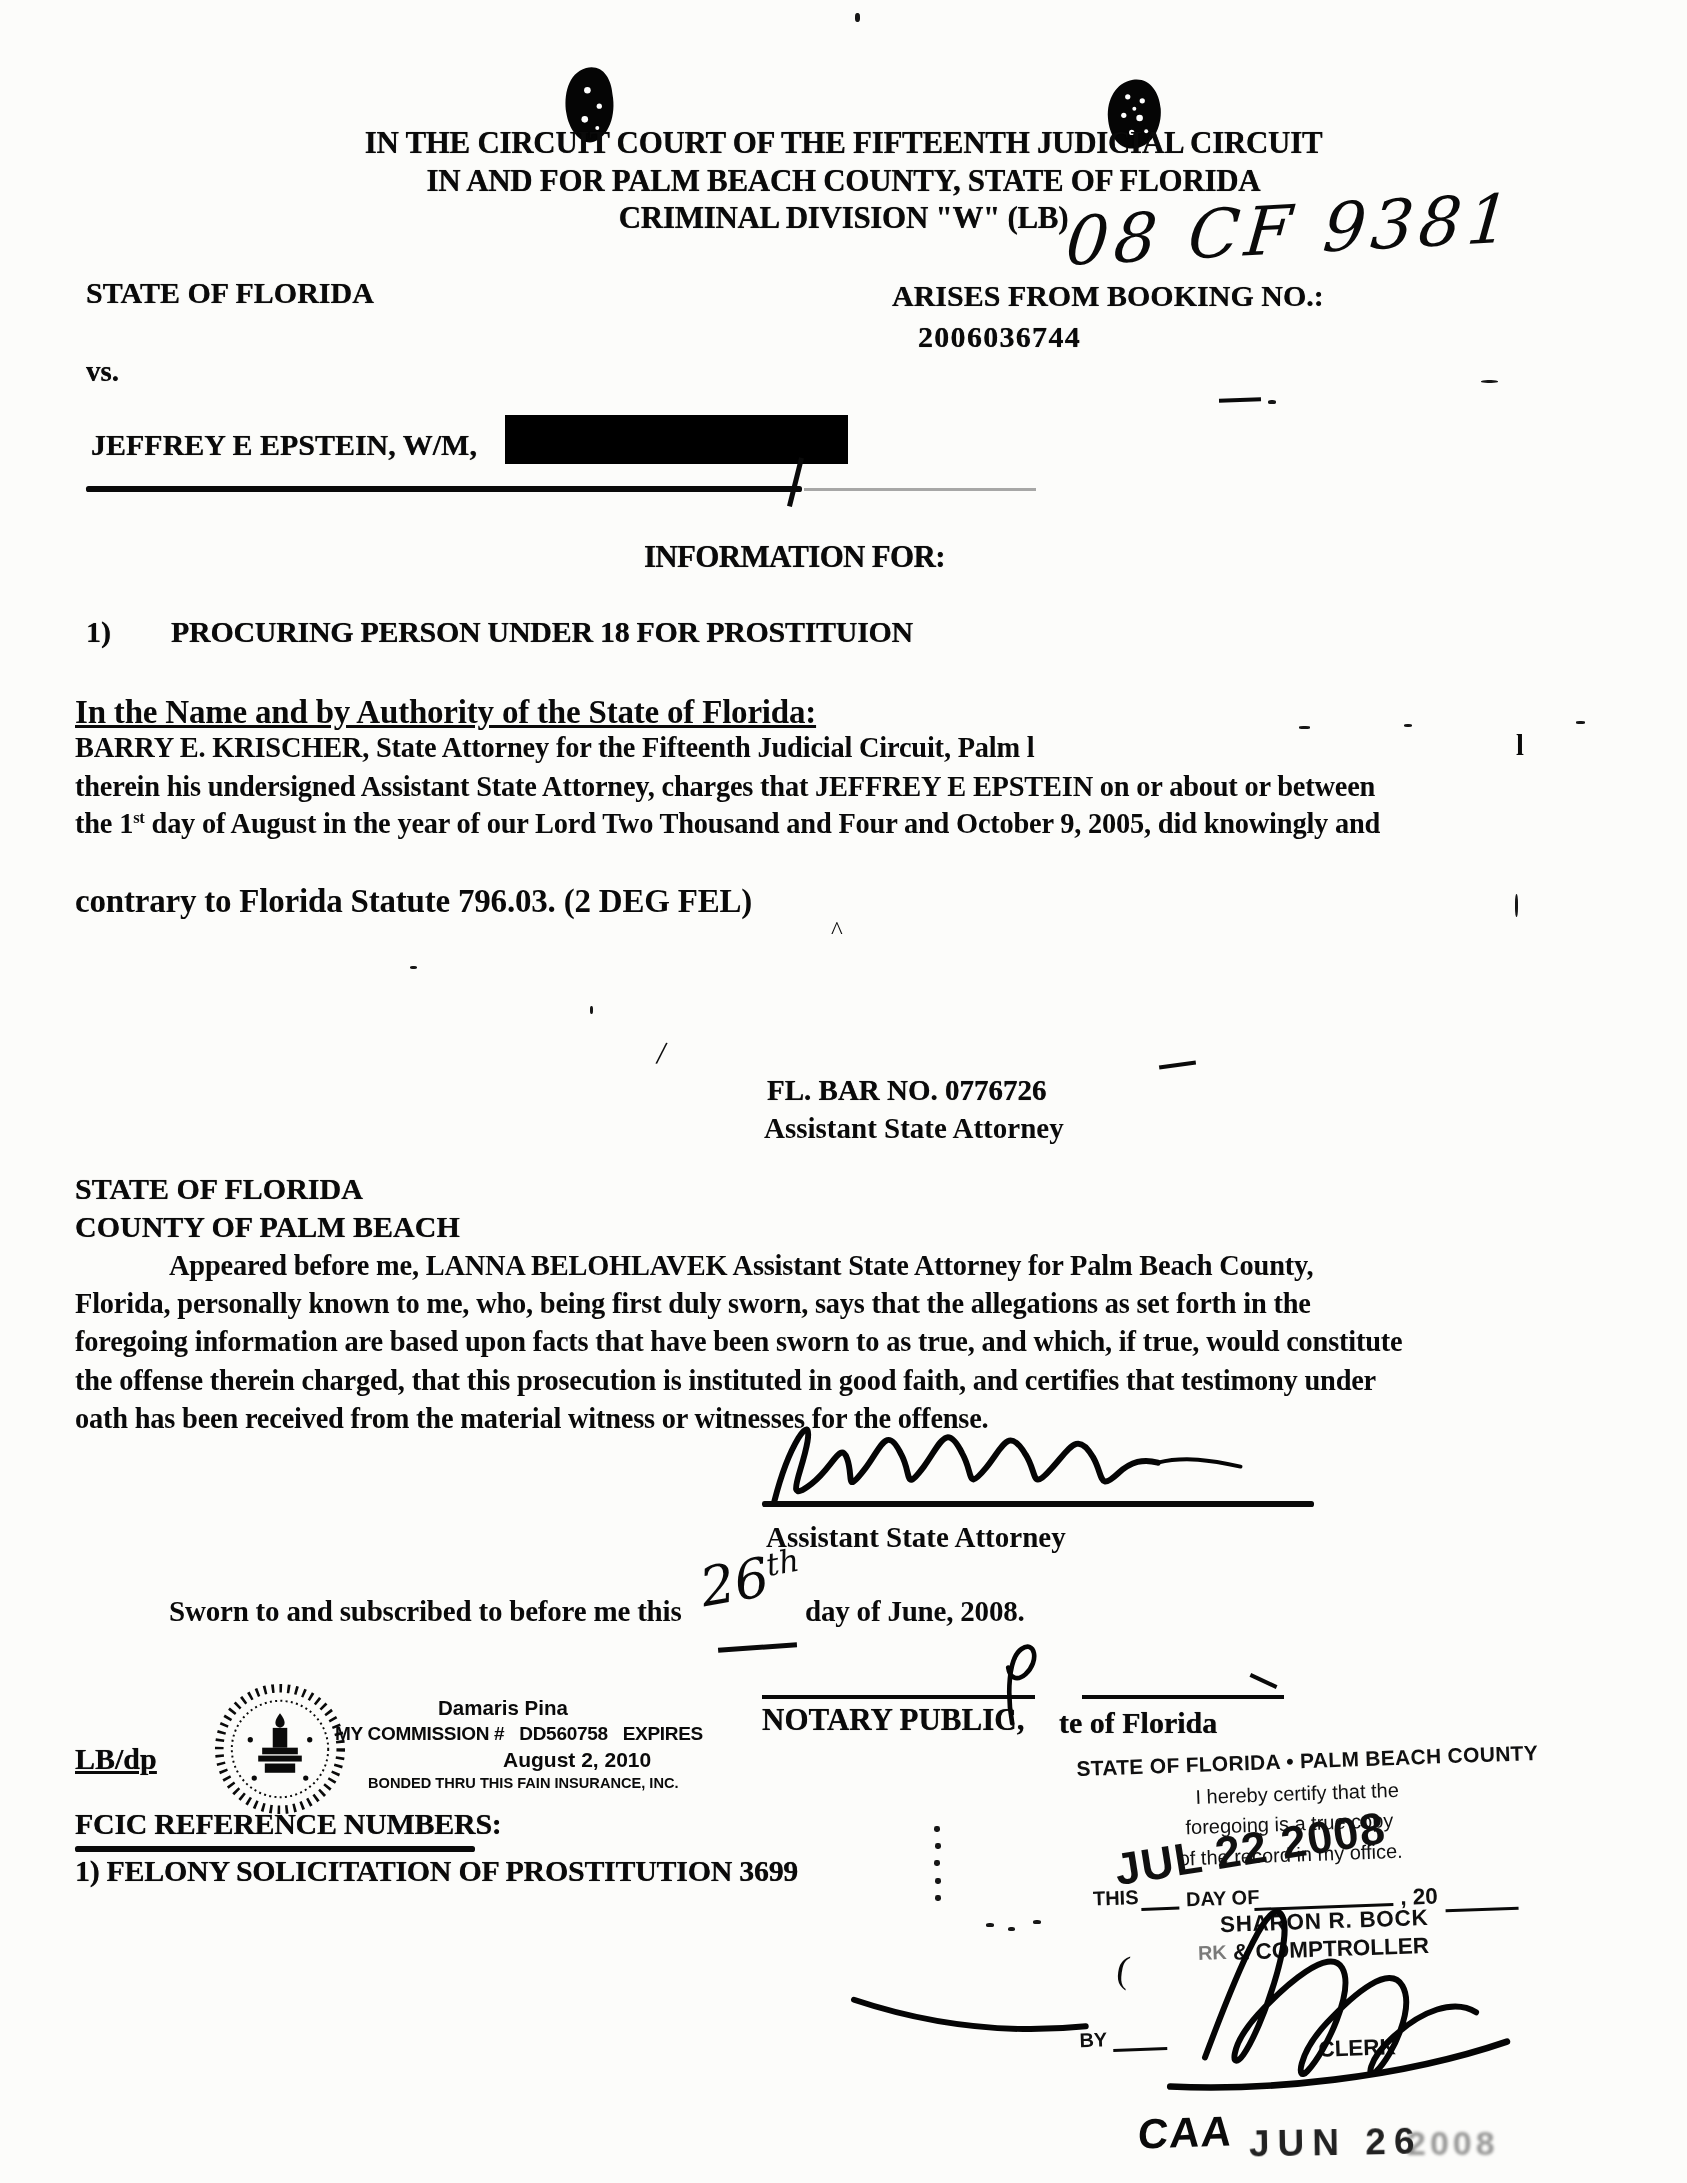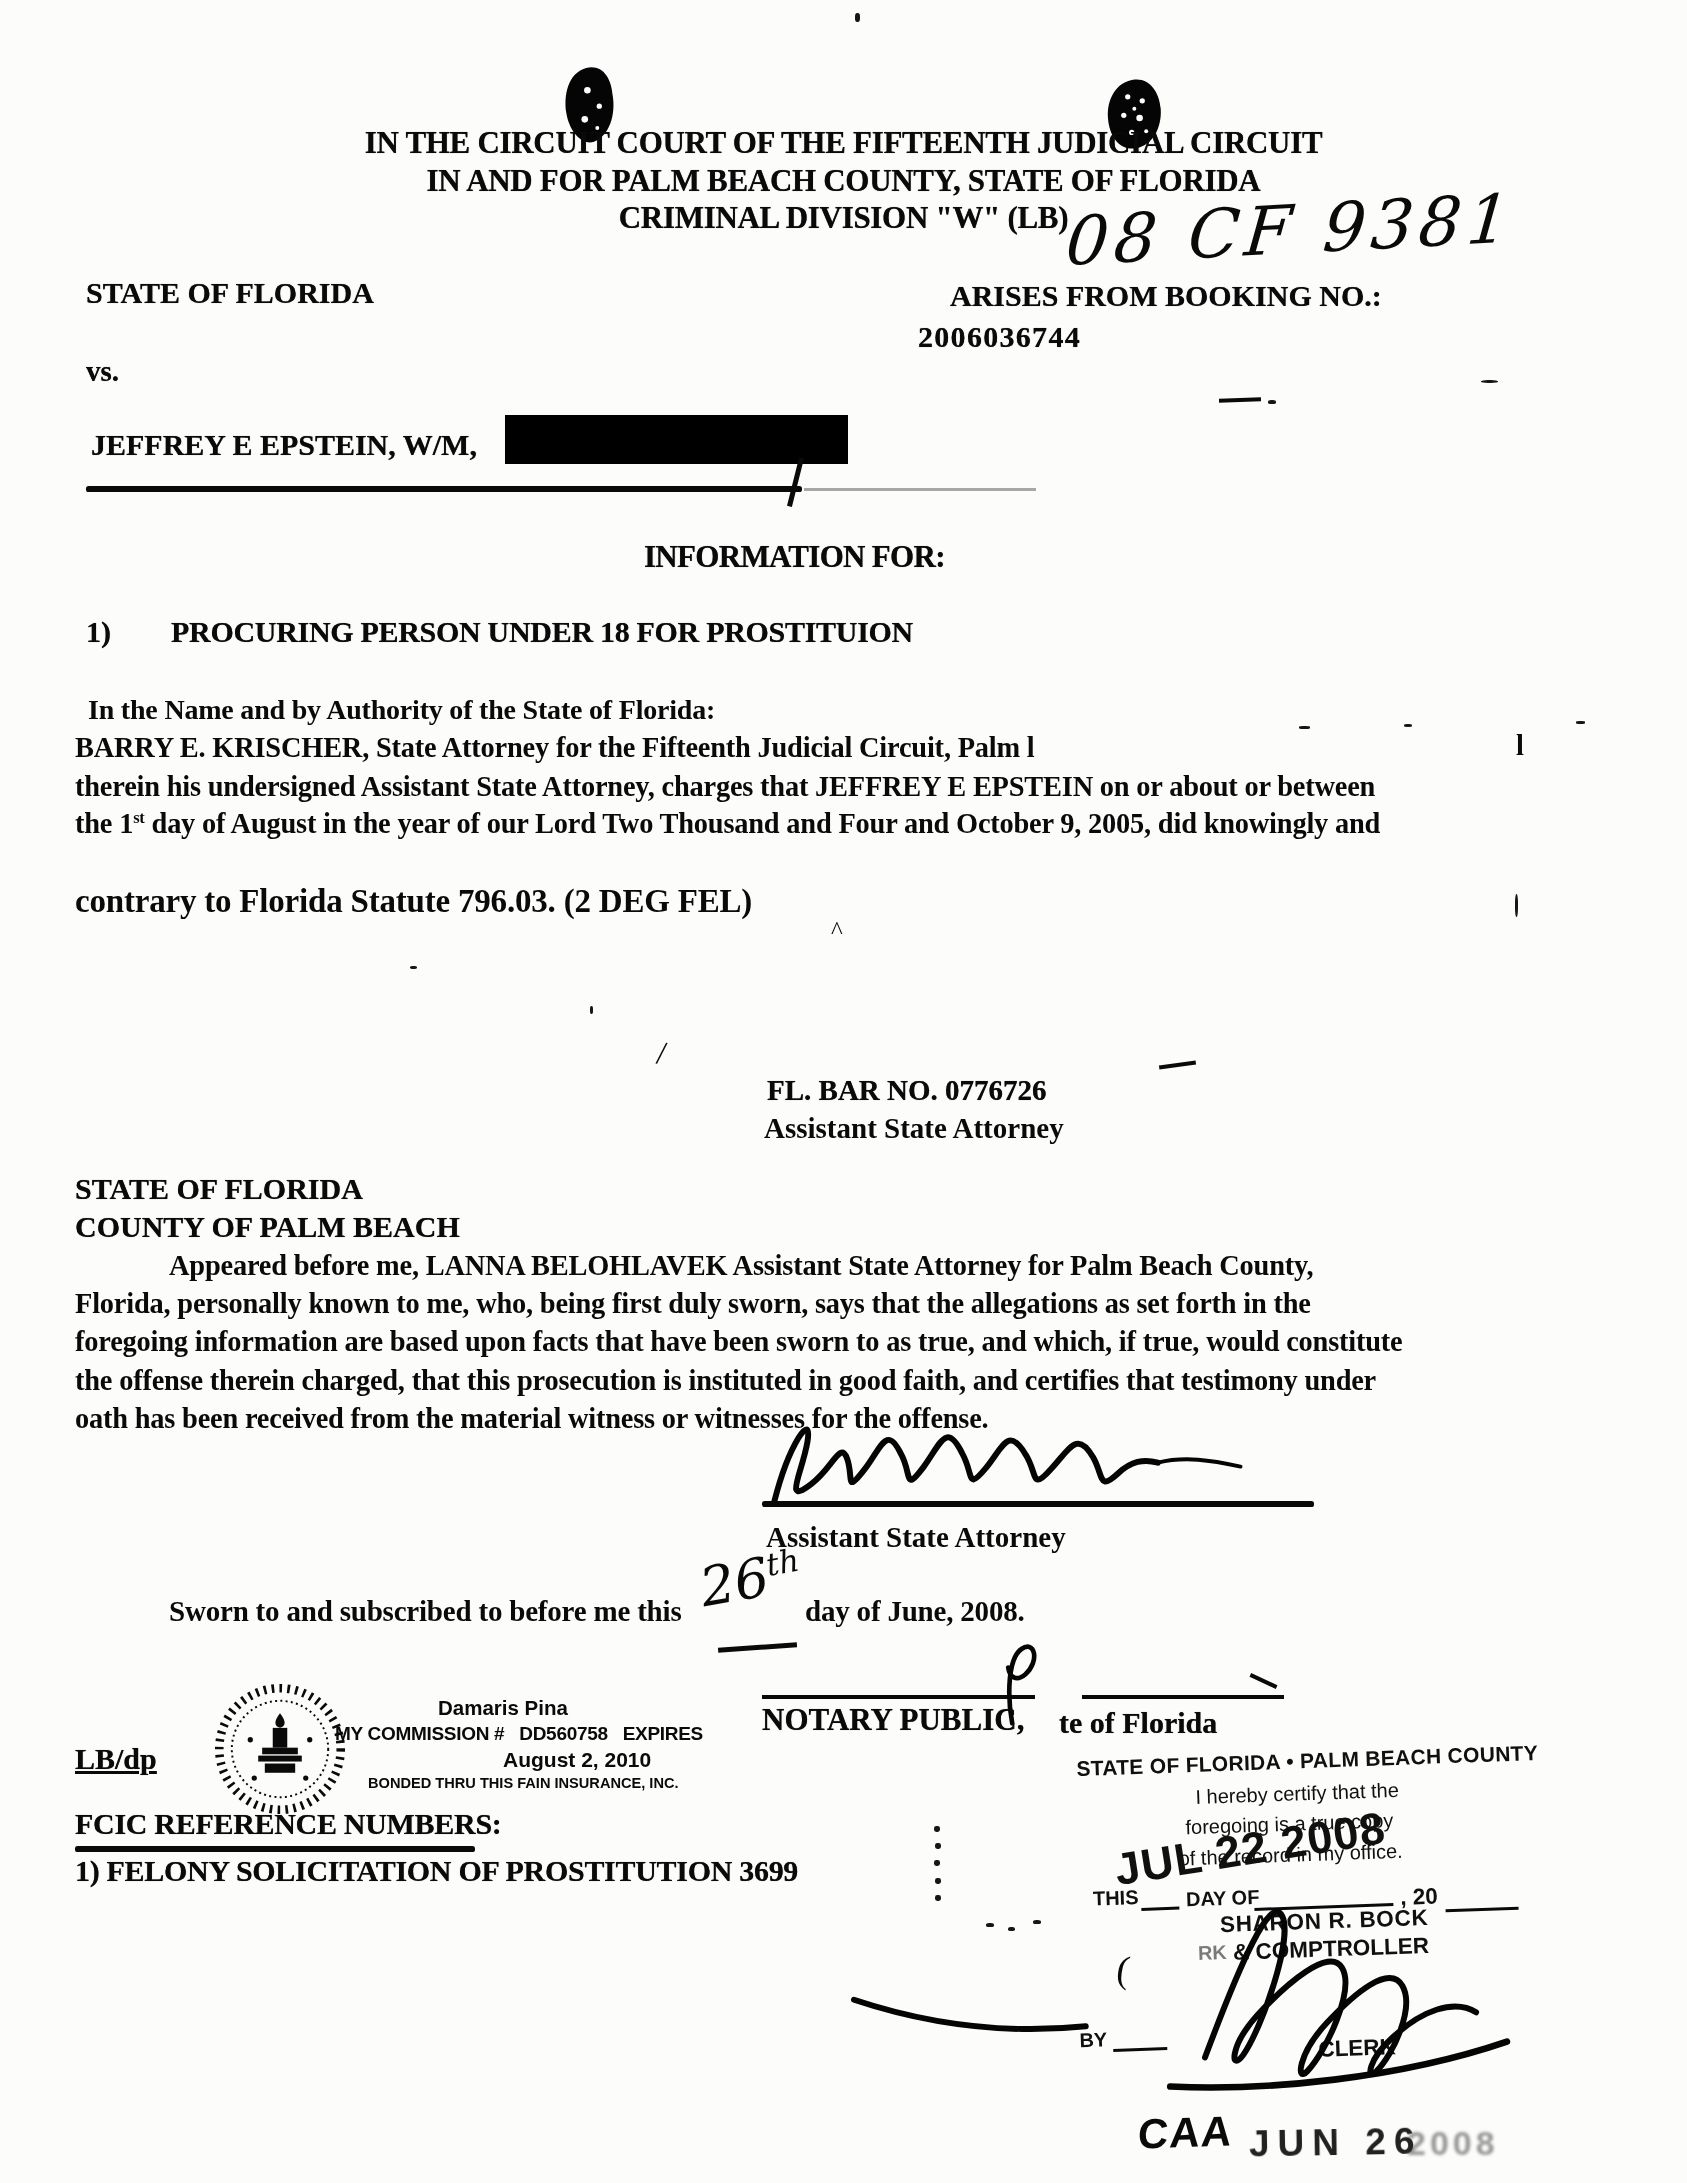--- a/index.html
+++ b/index.html
@@ -43,38 +43,38 @@
     <circle cx="46" cy="48" r="3" fill="#fff"></circle>
   </svg>
 
   <div class="t ctr b ink" style="top:165px;font-size:31px;letter-spacing:-0.3px;">IN AND FOR PALM BEACH COUNTY, STATE OF FLORIDA</div>
   <div class="t ctr b ink" style="top:127px;font-size:31px;letter-spacing:-0.3px;">IN THE CIRCUIT COURT OF THE FIFTEENTH JUDICIAL CIRCUIT</div>
   <div class="t ctr b ink" style="top:202px;font-size:31px;letter-spacing:-0.3px;">CRIMINAL DIVISION "W" (LB)</div>
 
   <div class="t hand" style="left:1066px;top:197px;font-size:67px;letter-spacing:5.3px;transform:rotate(-3deg) skewX(-8deg);">08 CF 9381</div>
 
   <div class="t b ink" style="left:86px;top:278px;font-size:30px;">STATE OF FLORIDA</div>
-  <div class="t b ink" style="left:950px;top:281px;font-size:30px;">ARISES FROM BOOKING NO.:</div>
+  <div class="t b ink" style="left:892px;top:281px;font-size:30px;">ARISES FROM BOOKING NO.:</div>
   <div class="t b ink" style="left:918px;top:322px;font-size:30px;letter-spacing:1.3px;">2006036744</div>
   <div class="t b ink" style="left:86px;top:357px;font-size:29px;">vs.</div>
   <div class="t b ink" style="left:91px;top:430px;font-size:30px;">JEFFREY E EPSTEIN, W/M,</div>
 
   <div class="redact" style="left:505px;top:415px;width:343px;height:49px;"></div>
   <div class="hline" style="left:793px;top:457px;width:4.6px;height:50px;transform:rotate(14deg);"></div>
   <div class="hline" style="left:86px;top:486px;width:716px;height:6px;border-radius:2.6px;"></div>
   <div class="hline" style="left:804px;top:488px;width:232px;height:2.6px;opacity:.35;"></div>
   <div class="hline" style="left:1219px;top:398px;width:42px;height:4px;transform:rotate(-2deg);"></div>
   <div class="speck" style="left:1268px;top:400px;width:8px;height:4px;"></div>
   <div class="speck" style="left:1481px;top:380px;width:17px;height:3.3px;"></div>
 
   <div class="t b ink" style="left:644px;top:541px;font-size:31px;letter-spacing:-0.7px;">INFORMATION FOR:</div>
   <div class="t b ink" style="left:86px;top:617px;font-size:30px;">1)</div>
   <div class="t b ink" style="left:171px;top:617px;font-size:30px;letter-spacing:-0.3px;">PROCURING PERSON UNDER 18 FOR PROSTITUION</div>
 
-  <div class="t b" style="left:88px;top:696px;font-size:28px;letter-spacing:-0.2px;">In the Name and by Authority of the State of Florida:</div>
+  <div class="t b" style="left:75px;top:696px;font-size:33px;letter-spacing:-0.2px;text-decoration:underline;">In the Name and by Authority of the State of Florida:</div>
   <div class="t b" style="left:75px;top:734px;font-size:28.4px;letter-spacing:-0.2px;">BARRY E. KRISCHER, State Attorney for the Fifteenth Judicial Circuit, Palm l</div>
   <div class="t b" style="left:1516px;top:732px;font-size:28.4px;">l</div>
   <div class="speck" style="left:1299px;top:726px;width:10.6px;height:2.6px;"></div>
   <div class="speck" style="left:1404px;top:724px;width:8px;height:2.6px;"></div>
   <div class="speck" style="left:1576px;top:721px;width:9.3px;height:2.6px;"></div>
   <div class="t b" style="left:75px;top:773px;font-size:28.4px;letter-spacing:-0.2px;">therein his undersigned Assistant State Attorney, charges that JEFFREY E EPSTEIN on or about or between</div>
   <div class="t b" style="left:75px;top:810px;font-size:28.4px;letter-spacing:-0.2px;">
     <span>the 1</span><sup>st</sup><span> day of August in the year of our Lord Two Thousand and Four and October 9, 2005, did knowingly and</span>
   </div>
   <div class="t b" style="left:75px;top:885px;font-size:33px;letter-spacing:-0.2px;font-family:Liberation Serif, serif;">contrary to Florida Statute 796.03. (2 DEG FEL)</div>

